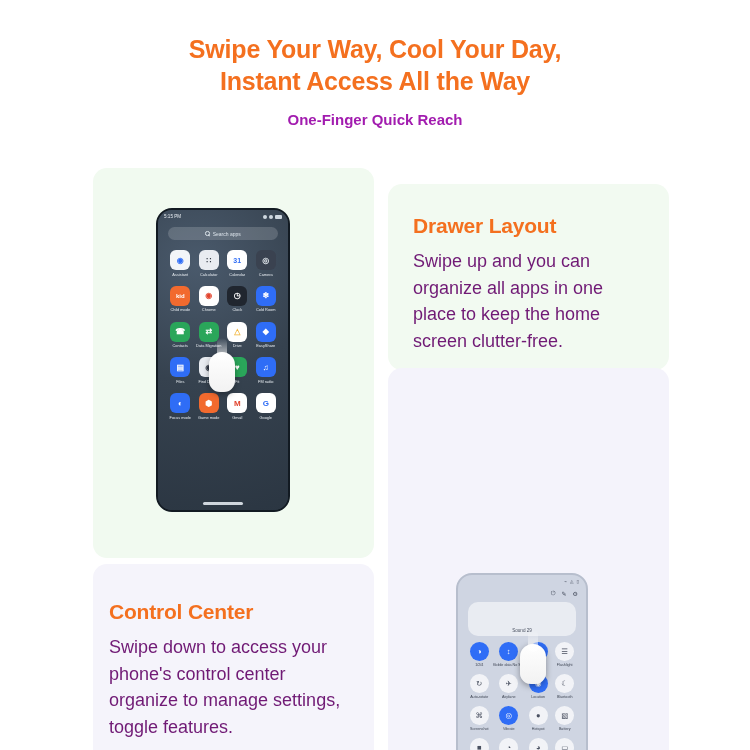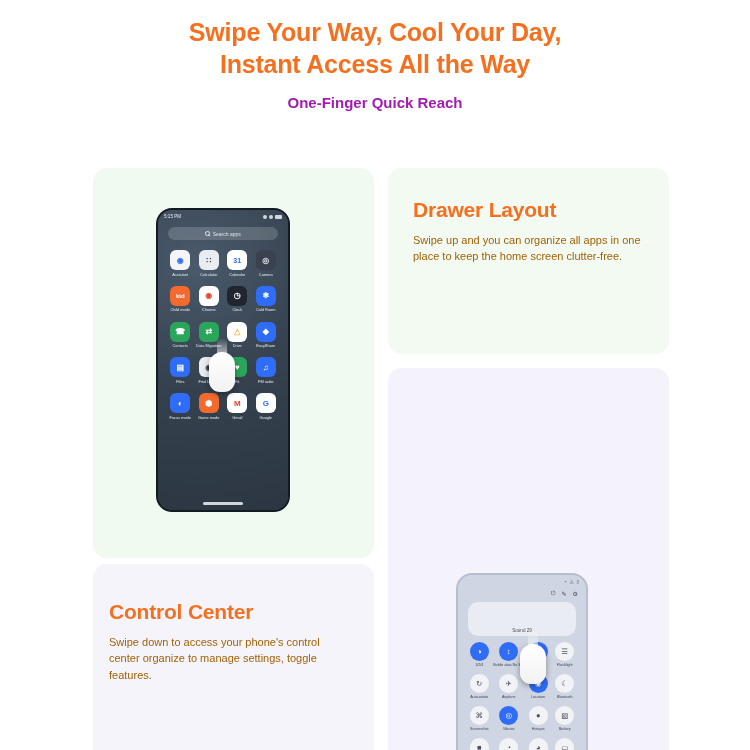--- a/index.html
+++ b/index.html
@@ -5,21 +5,21 @@
   * { box-sizing: border-box; margin: 0; padding: 0; }
   html, body {
     width: 750px; height: 750px;
     background: #ffffff;
     font-family: "Liberation Sans", sans-serif;
     overflow: hidden;
   }
   .page { position: relative; width: 750px; height: 750px; }
 
   
-  .header { padding-top: 16px; text-align: center; }
+  .header { padding-top: 33px; text-align: center; }
   .headline {
     color: #f4701f;
     font-size: 25px;
     font-weight: bold;
     line-height: 1.28;
     letter-spacing: -0.2px;
   }
   .subhead {
     margin-top: 14px;
     color: #a21caf;
@@ -28,34 +28,34 @@
   }
 
   
   .grid {
     position: absolute;
     left: 93px; top: 168px;
     width: 576px; height: 570px;
   }
   .card { position: absolute; border-radius: 14px; }
   .card-drawer-visual { left: 0; top: 0; width: 281px; height: 390px; background: #f1faf0; }
-  .card-drawer-text   { left: 295px; top: 0; width: 281px; height: 186px; background: #f2faf1; }
+  .card-drawer-text   { left: 295px; top: 16px; width: 281px; height: 186px; background: #f2faf1; }
   .card-cc-visual     { left: 295px; top: 200px; width: 281px; height: 510px; background: #f4f3fb; }
   .card-cc-text       { left: 0; top: 396px; width: 281px; height: 314px; background: #f5f4fb; }
 
   .card-title {
     color: #f4701f;
     font-size: 21px;
     font-weight: bold;
     letter-spacing: -0.2px;
   }
   .card-body {
     margin-top: 10px;
-    color: #a16207;
-    font-size: 11px;
+    color: #701a75;
+    font-size: 18px;
     line-height: 1.48;
   }
   .card-drawer-text .inner { padding: 30px 26px 0 25px; }
   .card-cc-text .inner { padding: 36px 26px 0 16px; }
 
   
   .phone-drawer {
     position: absolute;
     left: 63px; top: 40px;
     width: 134px; height: 304px;

